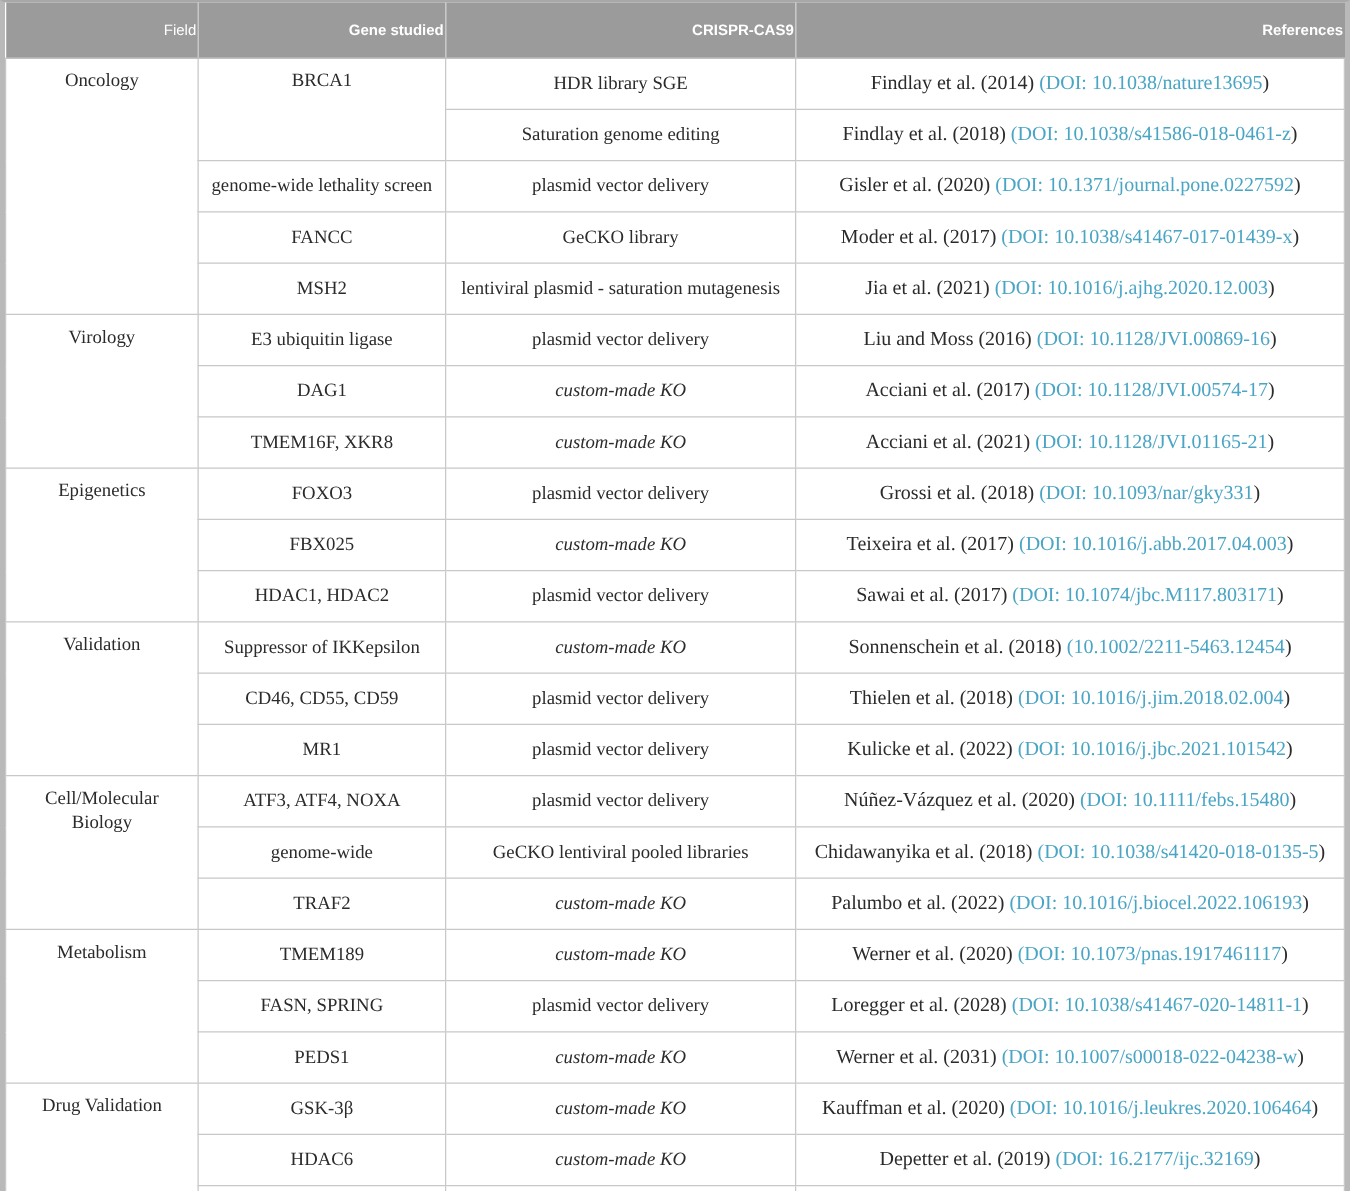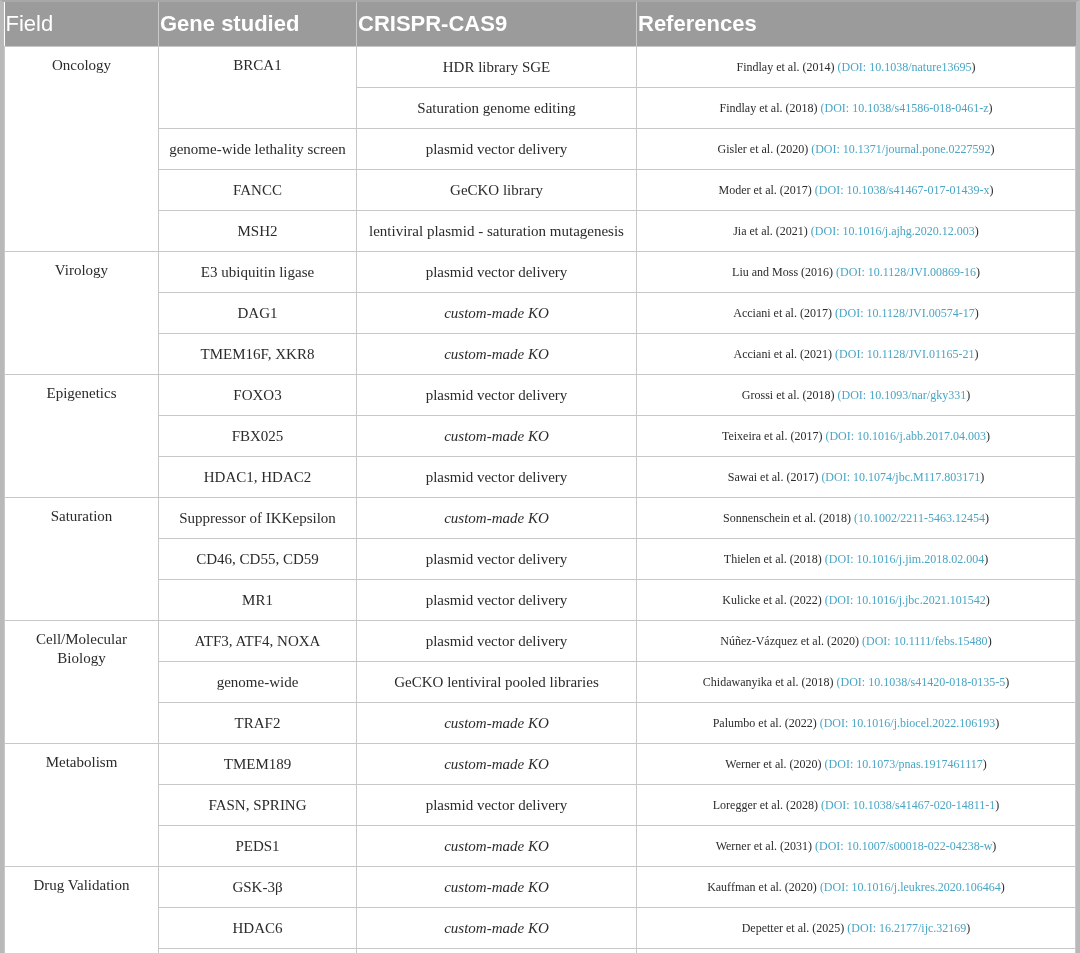--- a/index.html
+++ b/index.html
@@ -20,42 +20,42 @@
   col.c-field  { width: 154px; }
   col.c-gene   { width: 198px; }
   col.c-method { width: 280px; }
   col.c-refs   { width: auto;  }
 
   thead th {
     background: #9b9b9b;
     color: #ffffff;
     font-family: "Liberation Sans", sans-serif;
     font-weight: normal;
-    font-size: 22px;
+    font-size: 12px;
     height: 42px;
-    text-align: left;
+    text-align: right;
     border-bottom: 1px solid #c8c8c8;
   }
   thead th + th { border-left: 1px solid rgba(255,255,255,0.45); font-weight: bold; }
 
   tbody td {
     border: 1px solid #c8c8c8;
     height: 36px;
     text-align: center;
     vertical-align: middle;
     font-size: 15px;
     color: #2b2b2b;
     padding: 2px 6px;
     line-height: 1.25;
   }
   tbody tr.group-start td { border-top: 1px solid #b2b2b2; }
   td.vspan { vertical-align: top; padding-top: 9px; }
   .it { font-style: italic; margin-top: 39px; }
   .doi { color: #4aa5c4; cursor: pointer; }
-  td.ref { font-size: 12px; }
+  td.ref { font-size: 16px; }
 </style>
 </head>
 <body>
 
 <div class="table-frame">
 <table>
   <colgroup>
     <col class="c-field">
         <col class="c-gene">
         <col class="c-method">
@@ -121,21 +121,21 @@
       <td>FBX025</td>
       <td class="it">custom-made KO</td>
       <td class="ref"><span>Teixeira et al. (2017) </span><span class="doi">(DOI: 10.1016/j.abb.2017.04.003</span><span>)</span></td>
     </tr>
     <tr>
       <td>HDAC1, HDAC2</td>
       <td>plasmid vector delivery</td>
       <td class="ref"><span>Sawai et al. (2017) </span><span class="doi">(DOI: 10.1074/jbc.M117.803171</span><span>)</span></td>
     </tr>
     <tr class="group-start">
-      <td rowspan="3" class="vspan">Saturation</td>
+      <td rowspan="3" class="vspan">Validation</td>
       <td>Suppressor of IKKepsilon</td>
       <td class="it">custom-made KO</td>
       <td class="ref"><span>Sonnenschein et al. (2018) </span><span class="doi">(10.1002/2211-5463.12454</span><span>)</span></td>
     </tr>
     <tr>
       <td>CD46, CD55, CD59</td>
       <td>plasmid vector delivery</td>
       <td class="ref"><span>Thielen et al. (2018) </span><span class="doi">(DOI: 10.1016/j.jim.2018.02.004</span><span>)</span></td>
     </tr>
     <tr>
@@ -177,21 +177,21 @@
     </tr>
     <tr class="group-start">
       <td rowspan="3" class="vspan">Drug Validation</td>
       <td>GSK-3β</td>
       <td class="it">custom-made KO</td>
       <td class="ref"><span>Kauffman et al. (2020) </span><span class="doi">(DOI: 10.1016/j.leukres.2020.106464</span><span>)</span></td>
     </tr>
     <tr>
       <td>HDAC6</td>
       <td class="it">custom-made KO</td>
-      <td class="ref"><span>Depetter et al. (2025) </span><span class="doi">(DOI: 16.2177/ijc.32169</span><span>)</span></td>
+      <td class="ref"><span>Depetter et al. (2019) </span><span class="doi">(DOI: 16.2177/ijc.32169</span><span>)</span></td>
     </tr>
     <tr>
       <td>ENT1, ENT2</td>
       <td class="it">custom-made K.O.</td>
       <td class="ref"></td>
     </tr>
 
   </tbody>
 </table>
 </div>

